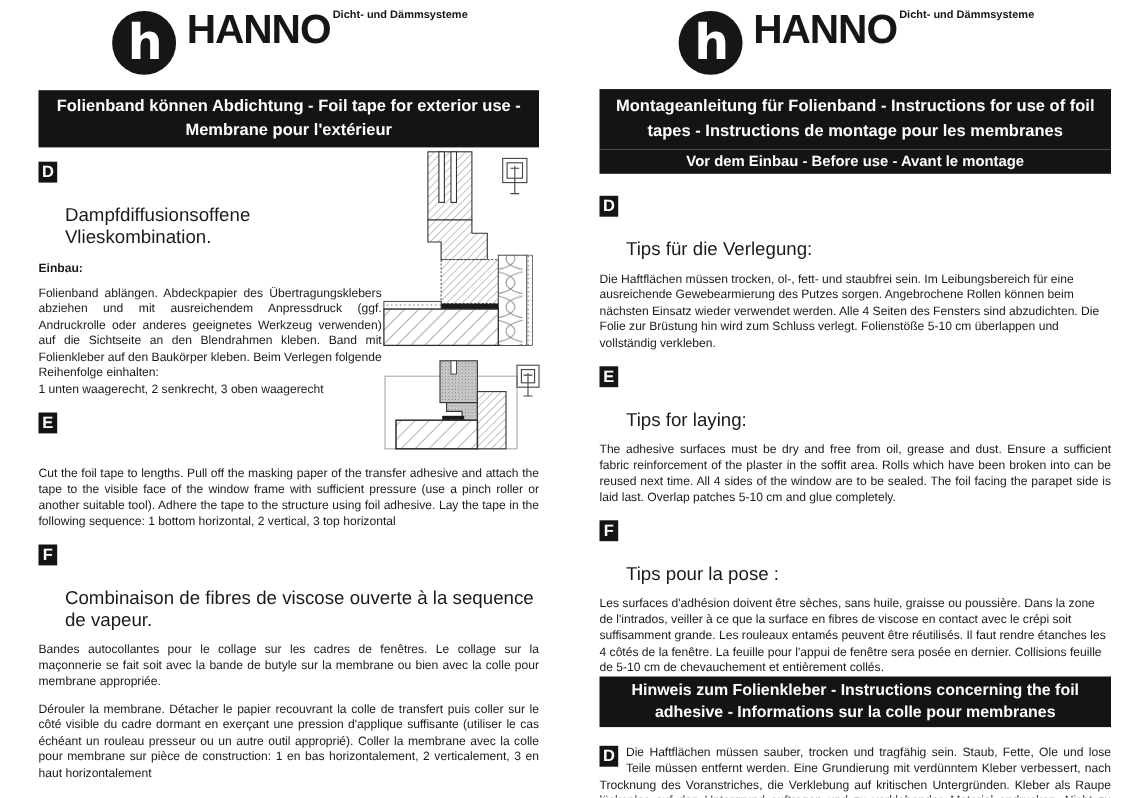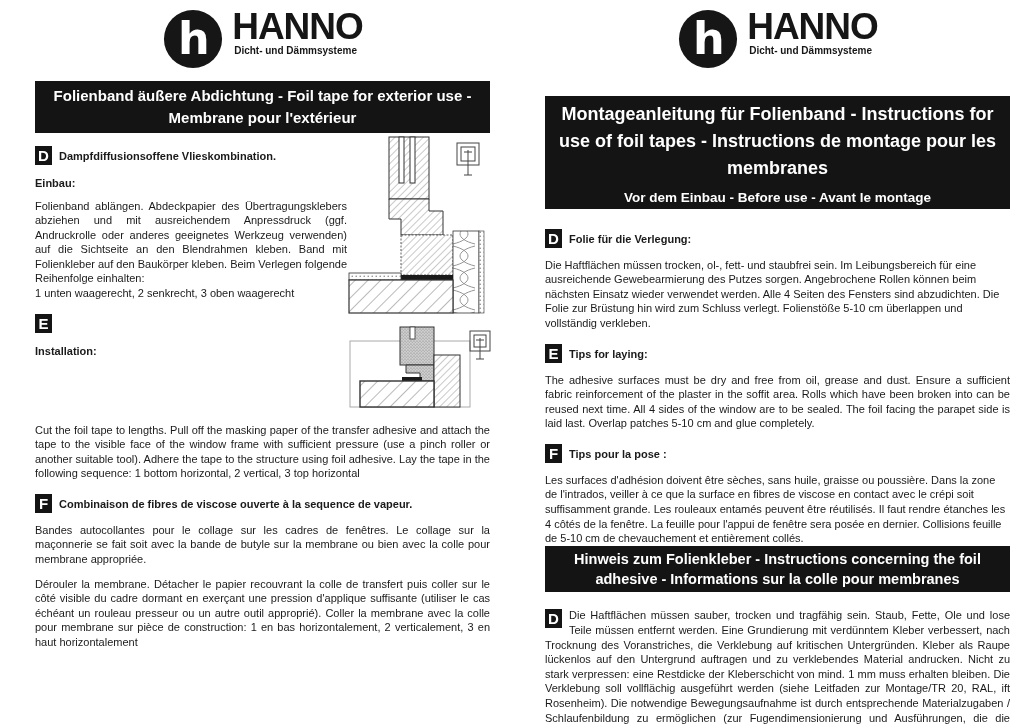--- a/index.html
+++ b/index.html
@@ -7,37 +7,37 @@
               font-family:"Liberation Sans", sans-serif; color:#1a1a1a; }
   .sheet { position:relative; width:1024px; height:725px; background:#fff; }
 
   .page { position:absolute; top:0; }
   .page-left  { left:35px;  width:455px; }
   .page-right { left:545px; width:465px; }
 
   
   .logo-wrap { display:flex; justify-content:center; align-items:flex-start; gap:8px; padding-top:8px; }
   .logo-circle { flex:0 0 auto; }
-  .logo-textblock { display:flex; flex-direction:column; }
+  .logo-textblock { display:flex; flex-direction:row; }
   .brand { font-size:37px; font-weight:bold; letter-spacing:-1px; color:#161616; line-height:1; }
   .tagline { font-size:10px; font-weight:bold; color:#161616; margin-top:0px; padding-left:2px; }
 
   
   .bar { background:#141414; color:#fff; text-align:center; font-weight:bold; }
   .bar-main-left { margin-top:7px; font-size:15px; line-height:1.45; padding:4px 6px; }
-  .bar-hero { margin-top:22px; font-size:18px; line-height:1.5; padding:5px 8px; }
+  .bar-hero { margin-top:6px; font-size:15px; line-height:1.5; padding:5px 8px; }
   .bar-sub { font-size:13.5px; line-height:1.3; padding:2px 4px; }
   .bar-note { font-size:14.5px; line-height:1.4; padding:3px 6px; }
 
   
   .sec-head { display:flex; align-items:flex-start; gap:7px; margin-top:13px; }
   .badge { display:inline-block; width:17px; height:19px; background:#141414; color:#fff;
            font-weight:bold; font-size:15px; line-height:19px; text-align:center; flex:0 0 auto; }
   .badge-float { float:left; margin:1px 7px 2px 0; }
-  .sec-title { font-weight:bold; font-size:11px; padding-top:4px; }
+  .sec-title { font-weight:normal; font-size:17px; padding-top:4px;margin-top:35px; }
 
   
   .para { font-size:11px; line-height:14.6px; margin-top:10px; }
   .just { text-align:justify; }
   .pre  { white-space:pre-line; }
   .sublabel { font-weight:bold; font-size:11px; margin-top:12px; }
 
   
   .row { display:flex; align-items:flex-start; }
   .text-col { width:312px; flex:0 0 auto; }
@@ -57,39 +57,38 @@
           <circle cx="32" cy="32" r="30" fill="#161616"></circle>
           <text x="33" y="47" font-size="46" font-weight="bold" fill="#ffffff" text-anchor="middle" font-family="DejaVu Sans, sans-serif">h</text>
         </svg>
       </span>
       <span class="logo-textblock">
         <span class="brand">HANNO</span>
         <span class="tagline">Dicht- und Dämmsysteme</span>
       </span>
     </div>
 
-    <div class="bar bar-main-left">Folienband äußere Abdichtung  -  Foil tape for exterior use  -  Membrane pour l'extérieur</div>
+    <div class="bar bar-main-left">Folienband können Abdichtung  -  Foil tape for exterior use  -  Membrane pour l'extérieur</div>
 
     <div class="row">
       <div class="text-col">
 
         <div class="sec-head">
           <span class="badge">D</span>
           <span class="sec-title">Dampfdiffusionsoffene Vlieskombination.</span>
         </div>
 
         <div class="sublabel">Einbau:</div>
         <div class="para just pre">Folienband ablängen. Abdeckpapier des Übertragungsklebers abziehen und mit ausreichendem Anpressdruck (ggf. Andruckrolle oder anderes geeignetes Werkzeug verwenden) auf die Sichtseite an den Blendrahmen kleben. Band mit Folienkleber auf den Baukörper kleben. Beim Verlegen folgende Reihenfolge einhalten:
 1 unten waagerecht, 2 senkrecht, 3 oben waagerecht</div>
 
         <div class="sec-head">
           <span class="badge">E</span>
         </div>
 
-        <div class="sublabel">Installation:</div>
       </div>
 
       <div class="fig-col">
 
         <svg class="fig" width="143" height="180" viewBox="0 0 143 180">
           <defs>
             <pattern id="h1" width="5" height="5" patternUnits="userSpaceOnUse" patternTransform="rotate(45)">
               <rect width="5" height="5" fill="#fff"></rect>
                 <line x1="0" y1="0" x2="0" y2="5" stroke="#777" stroke-width="0.8"></line>
             </pattern>
@@ -198,21 +197,21 @@
         <span class="tagline">Dicht- und Dämmsysteme</span>
       </span>
     </div>
 
     <div class="bar bar-hero">Montageanleitung für Folienband  -  Instructions for use of foil tapes -   Instructions de montage pour les membranes</div>
 
     <div class="bar bar-sub">Vor dem Einbau - Before use  - Avant le montage</div>
 
     <div class="sec-head" style="margin-top:20px;">
       <span class="badge">D</span>
-      <span class="sec-title">Folie für die Verlegung:</span>
+      <span class="sec-title">Tips für die Verlegung:</span>
     </div>
     <div class="para">Die Haftflächen müssen trocken, ol-, fett- und staubfrei sein. Im Leibungsbereich für eine ausreichende Gewebearmierung des Putzes sorgen. Angebrochene Rollen können beim nächsten Einsatz wieder verwendet werden. Alle 4 Seiten des Fensters sind abzudichten. Die Folie zur Brüstung hin wird zum Schluss verlegt. Folienstöße 5-10 cm überlappen und vollständig verkleben.</div>
 
     <div class="sec-head">
       <span class="badge">E</span>
       <span class="sec-title">Tips for laying:</span>
     </div>
     <div class="para just">The adhesive surfaces must be dry and free from oil, grease and dust. Ensure a sufficient fabric reinforcement of the plaster in the soffit area. Rolls which have been broken into can be reused next time. All 4 sides of the window are to be sealed. The foil facing the parapet side is laid last. Overlap patches 5-10 cm and glue completely.</div>
 
     <div class="sec-head">

